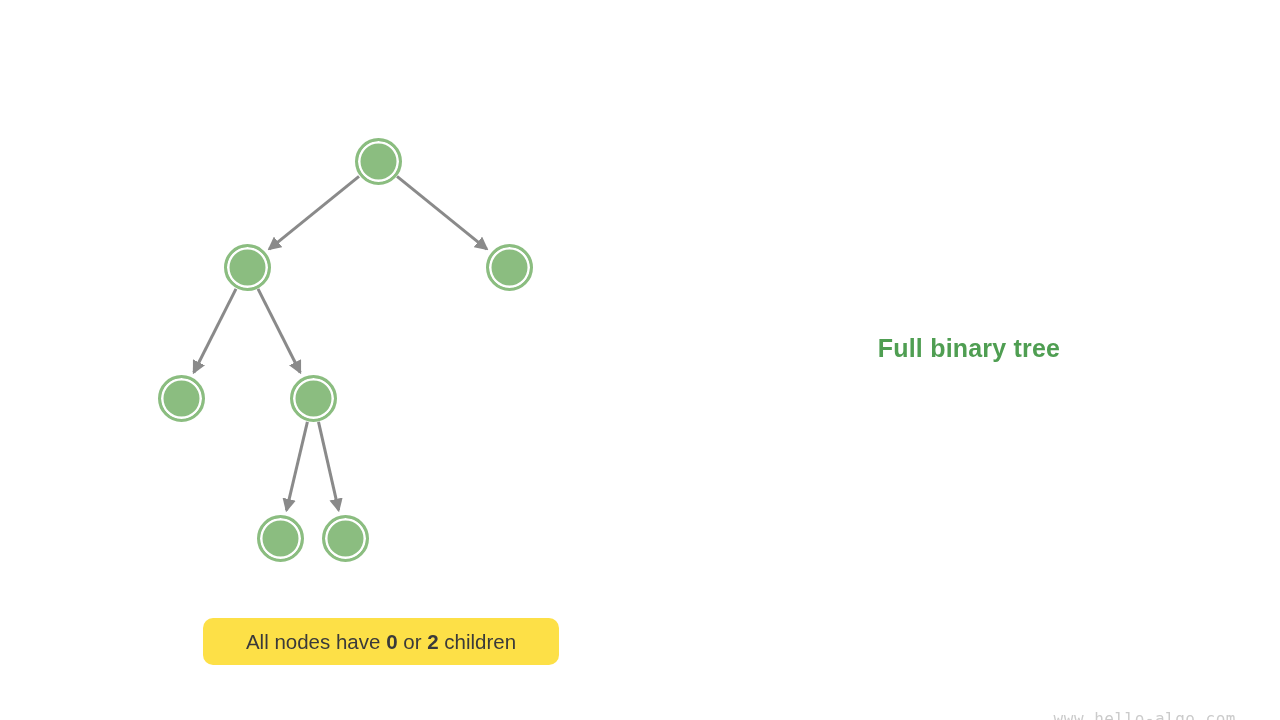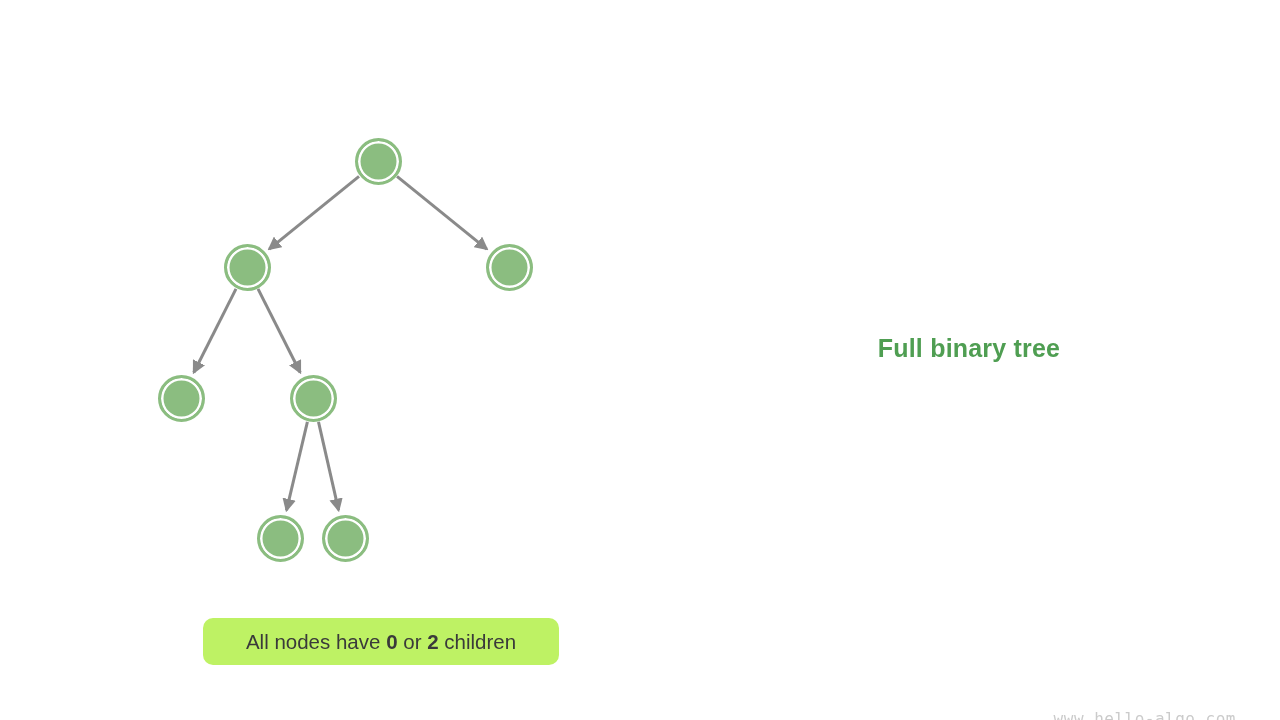--- a/index.html
+++ b/index.html
@@ -94,17 +94,17 @@
       <div class="tree-node" style="left: 223.5px; top: 211.5px; background: rgb(139, 189, 128); border-color: rgb(139, 189, 128); box-shadow: rgb(255, 255, 255) 0px 0px 0px 2.5px inset;"></div>
       <div class="tree-node" style="left: 485.5px; top: 211.5px; background: rgb(139, 189, 128); border-color: rgb(139, 189, 128); box-shadow: rgb(255, 255, 255) 0px 0px 0px 2.5px inset;"></div>
       <div class="tree-node" style="left: 157.5px; top: 342.5px; background: rgb(139, 189, 128); border-color: rgb(139, 189, 128); box-shadow: rgb(255, 255, 255) 0px 0px 0px 2.5px inset;"></div>
       <div class="tree-node" style="left: 289.5px; top: 342.5px; background: rgb(139, 189, 128); border-color: rgb(139, 189, 128); box-shadow: rgb(255, 255, 255) 0px 0px 0px 2.5px inset;"></div>
       <div class="tree-node" style="left: 256.5px; top: 482.5px; background: rgb(139, 189, 128); border-color: rgb(139, 189, 128); box-shadow: rgb(255, 255, 255) 0px 0px 0px 2.5px inset;"></div>
       <div class="tree-node" style="left: 321.5px; top: 482.5px; background: rgb(139, 189, 128); border-color: rgb(139, 189, 128); box-shadow: rgb(255, 255, 255) 0px 0px 0px 2.5px inset;"></div>
     </div>
 
   <div class="diagram-title" style="color: rgb(79, 158, 82);">Full binary tree</div>
 
-  <div class="caption" style="background: #bef264; color: rgb(58, 58, 58);"><span>All nodes have </span><b>0</b><span> or </span><b>2</b><span> children</span></div>
+  <div class="caption" style="background: #fde047; color: rgb(58, 58, 58);"><span>All nodes have </span><b>0</b><span> or </span><b>2</b><span> children</span></div>
 
   <div class="watermark" style="color: rgb(203, 203, 203);">www.hello-algo.com</div>
 
 </div>
 
 </body></html>

